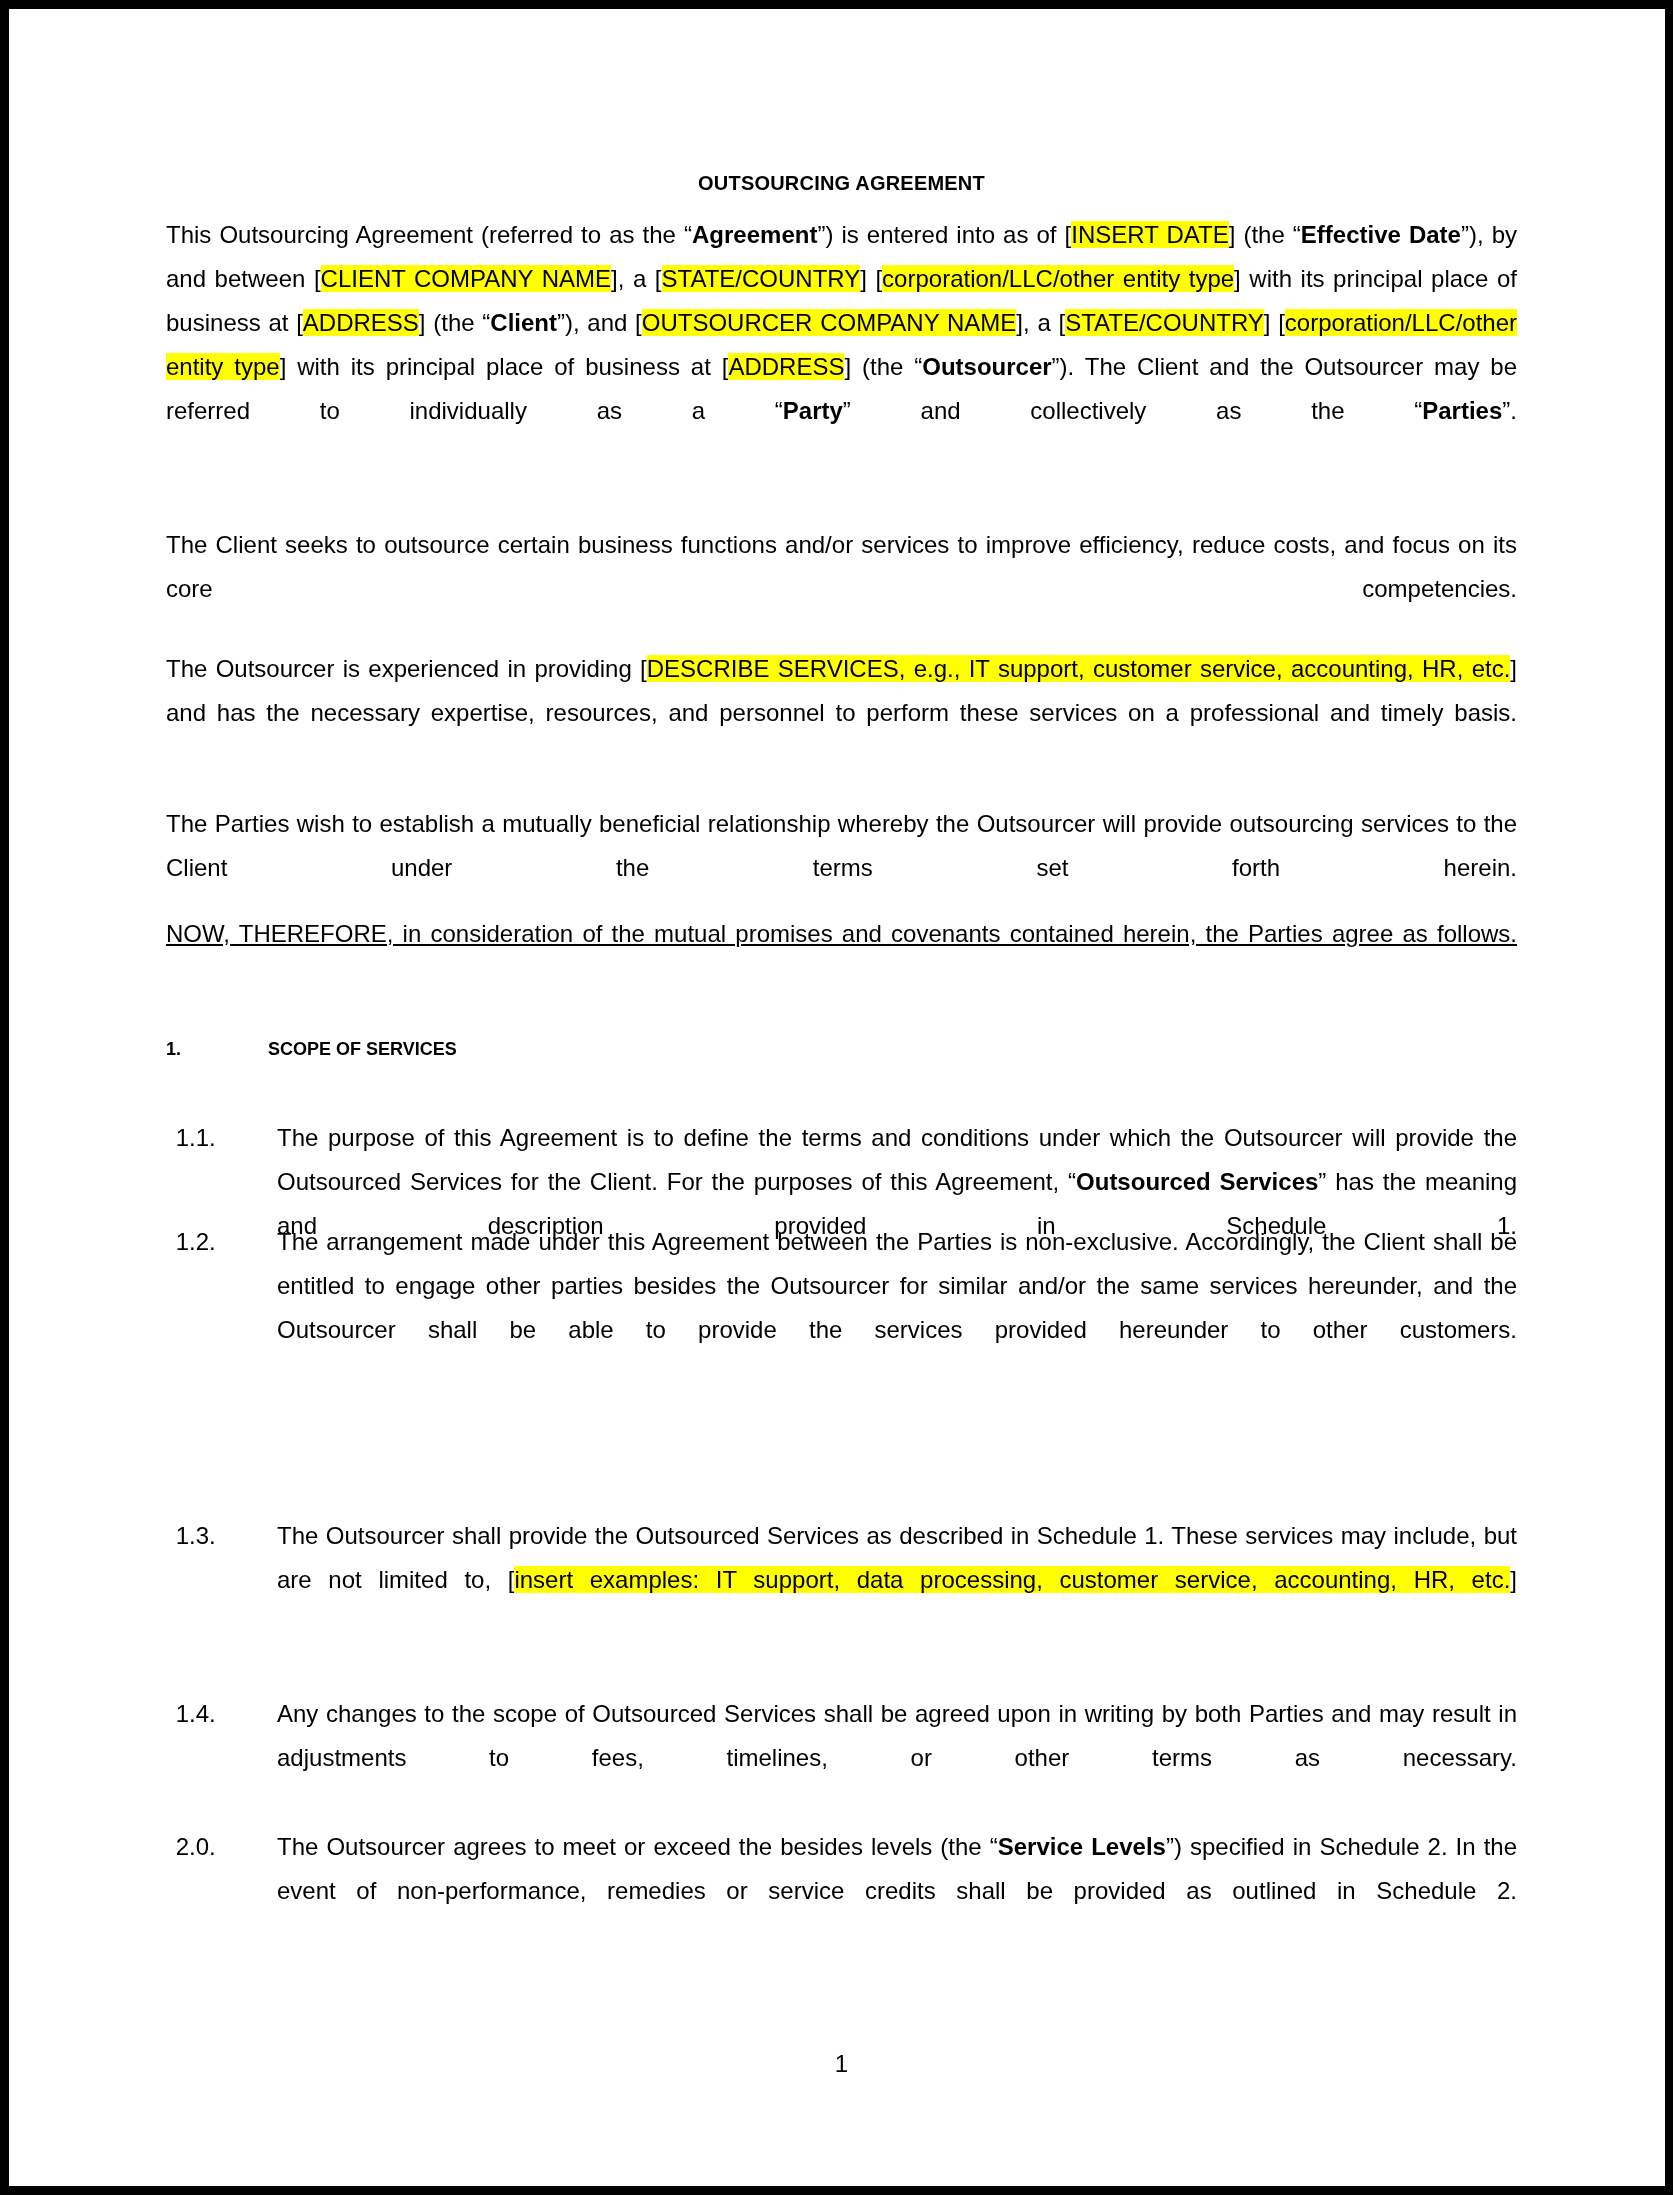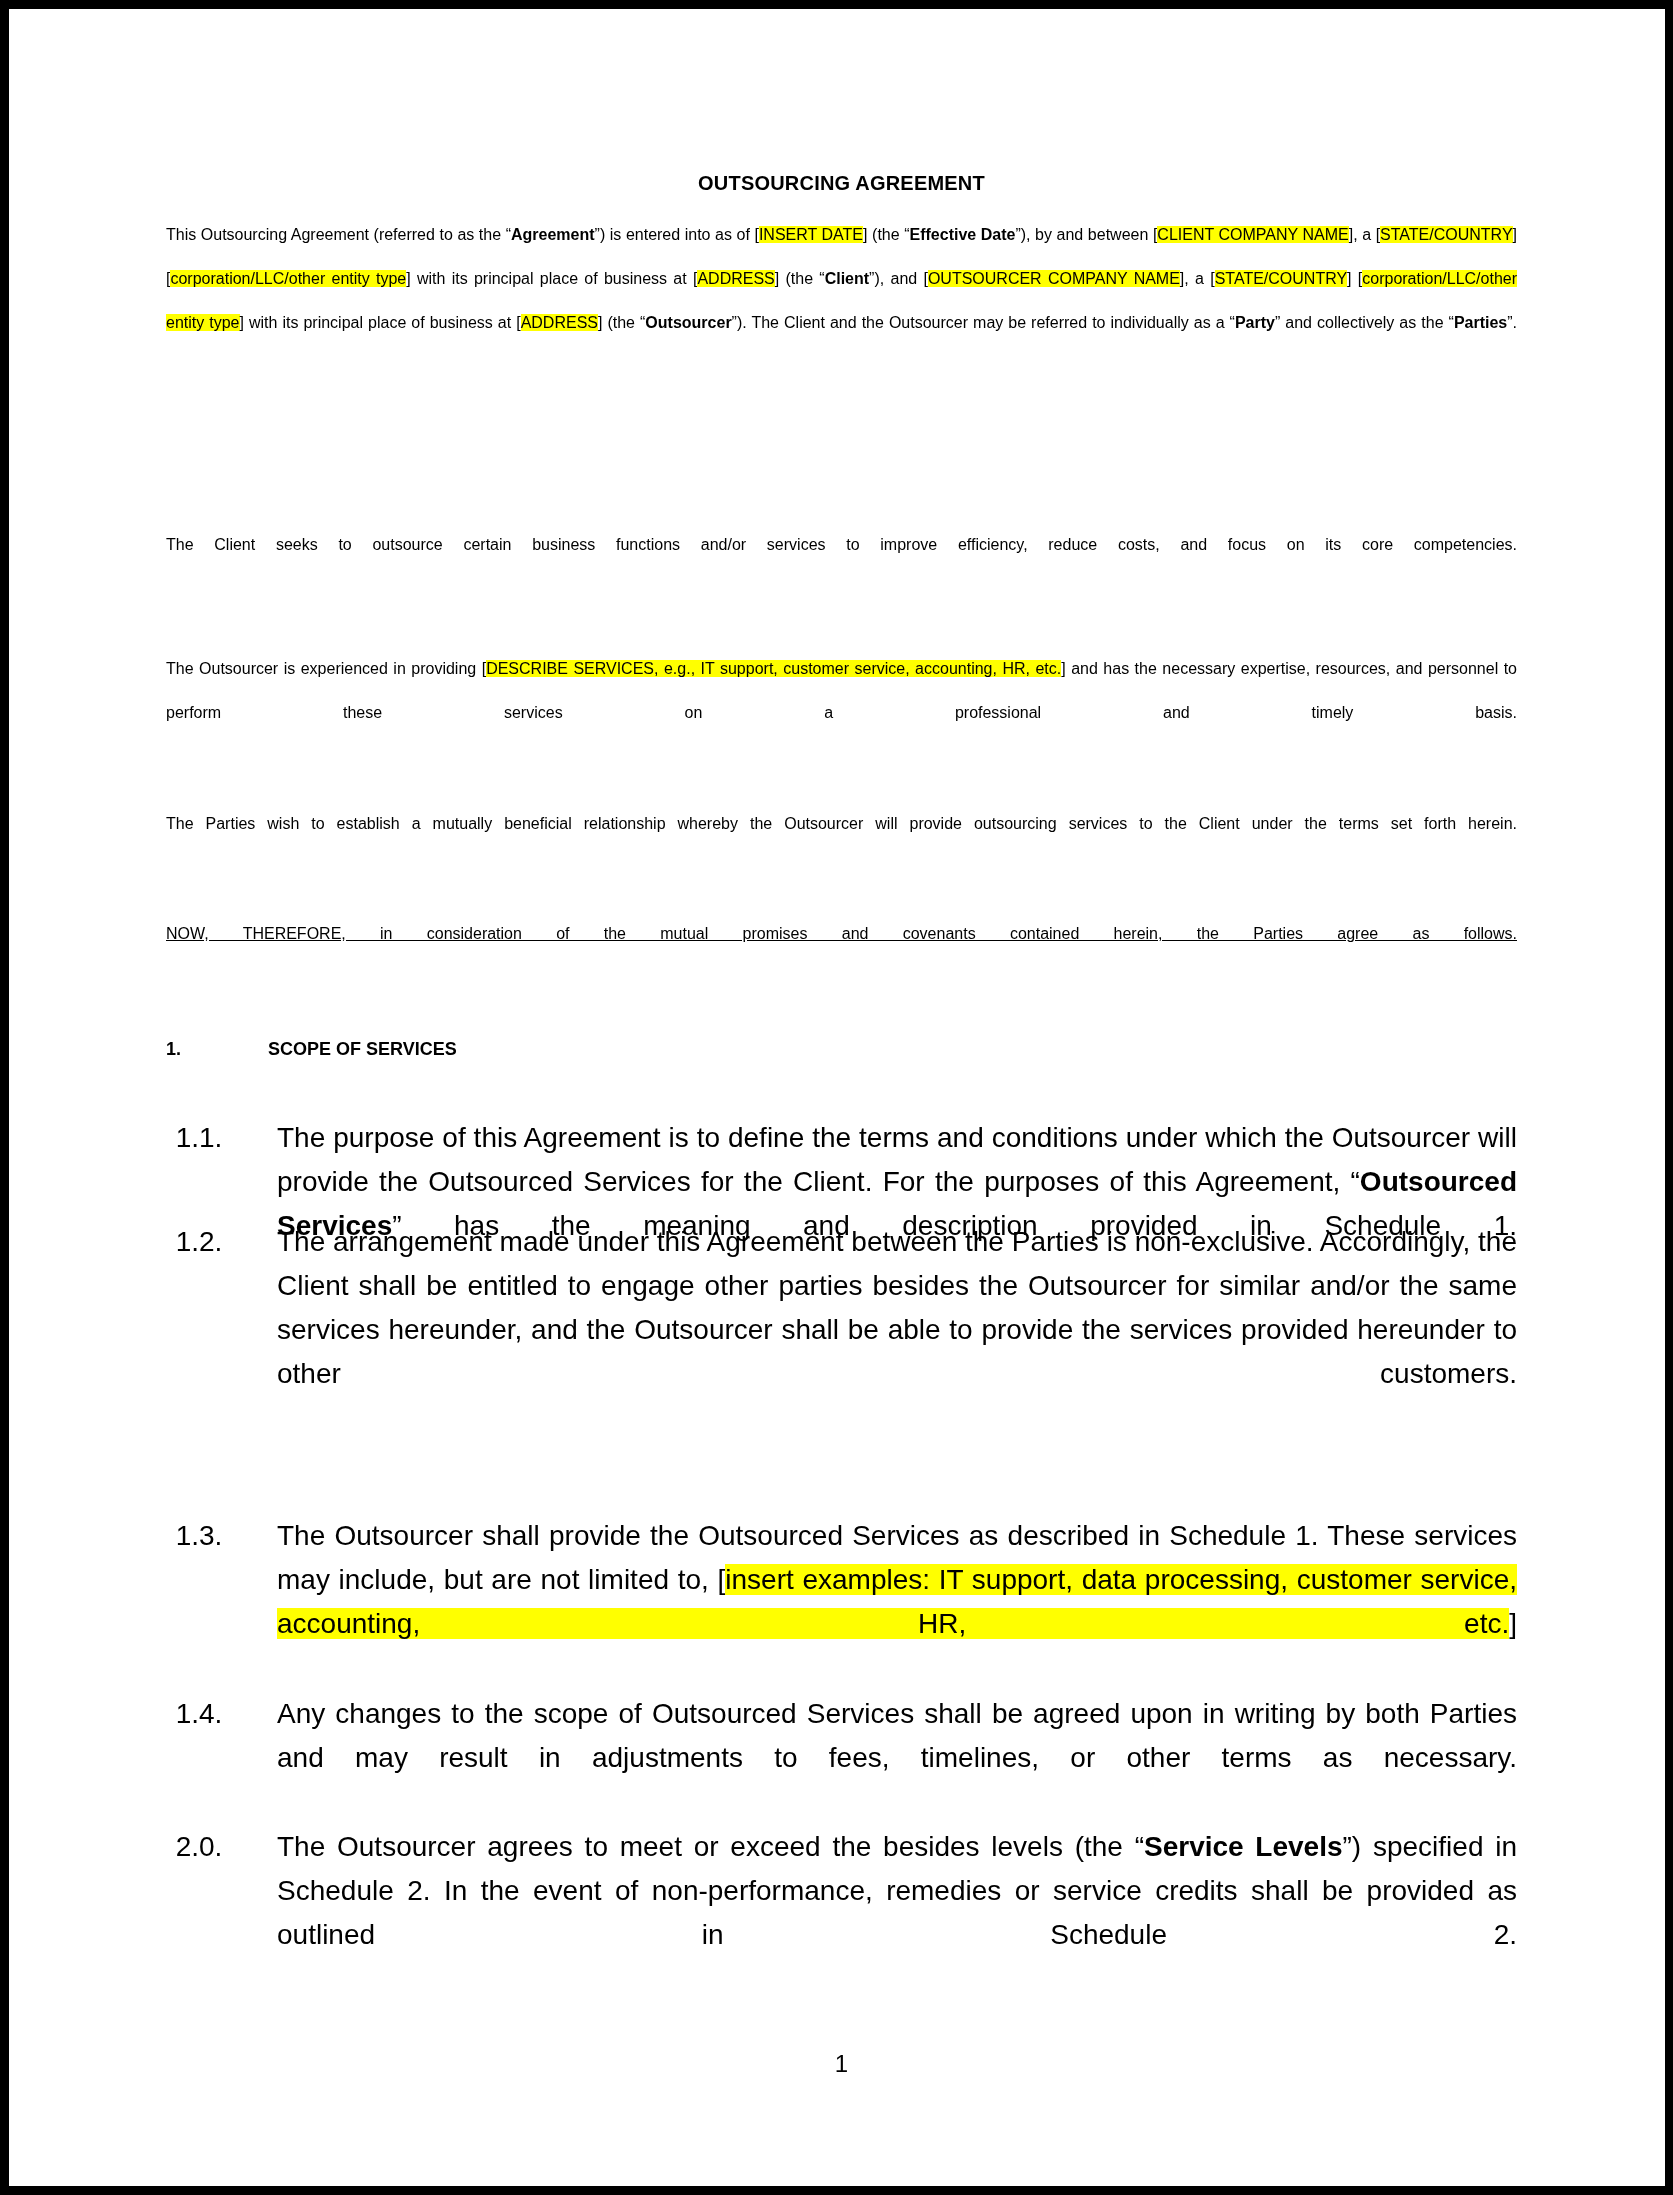--- a/index.html
+++ b/index.html
@@ -36,21 +36,21 @@
     font-weight: bold;
     letter-spacing: 0.2px;
     color: #000000;
   }
   .body-para {
     position: absolute;
     left: 0;
     width: 1351px;
     text-align: justify;
     text-justify: inter-word;
-    font-size: 16px;
+    font-size: 24px;
     line-height: 44px;
     color: #000000;
   }
   .hl {
     background-color: #FFFF00;
   }
   b { font-weight: bold; }
 
   
   .section-head {
@@ -64,21 +64,21 @@
   }
   .section-head .num {
     display: inline-block;
     width: 102px;
   }
   
   .clause {
     position: absolute;
     left: 0;
     width: 1351px;
-    font-size: 28px;
+    font-size: 24px;
     line-height: 44px;
     color: #000000;
   }
   .clause .cnum {
     position: absolute;
     left: 9.7px;
     top: 0;
     width: 97px;
     text-align: left;
   }

